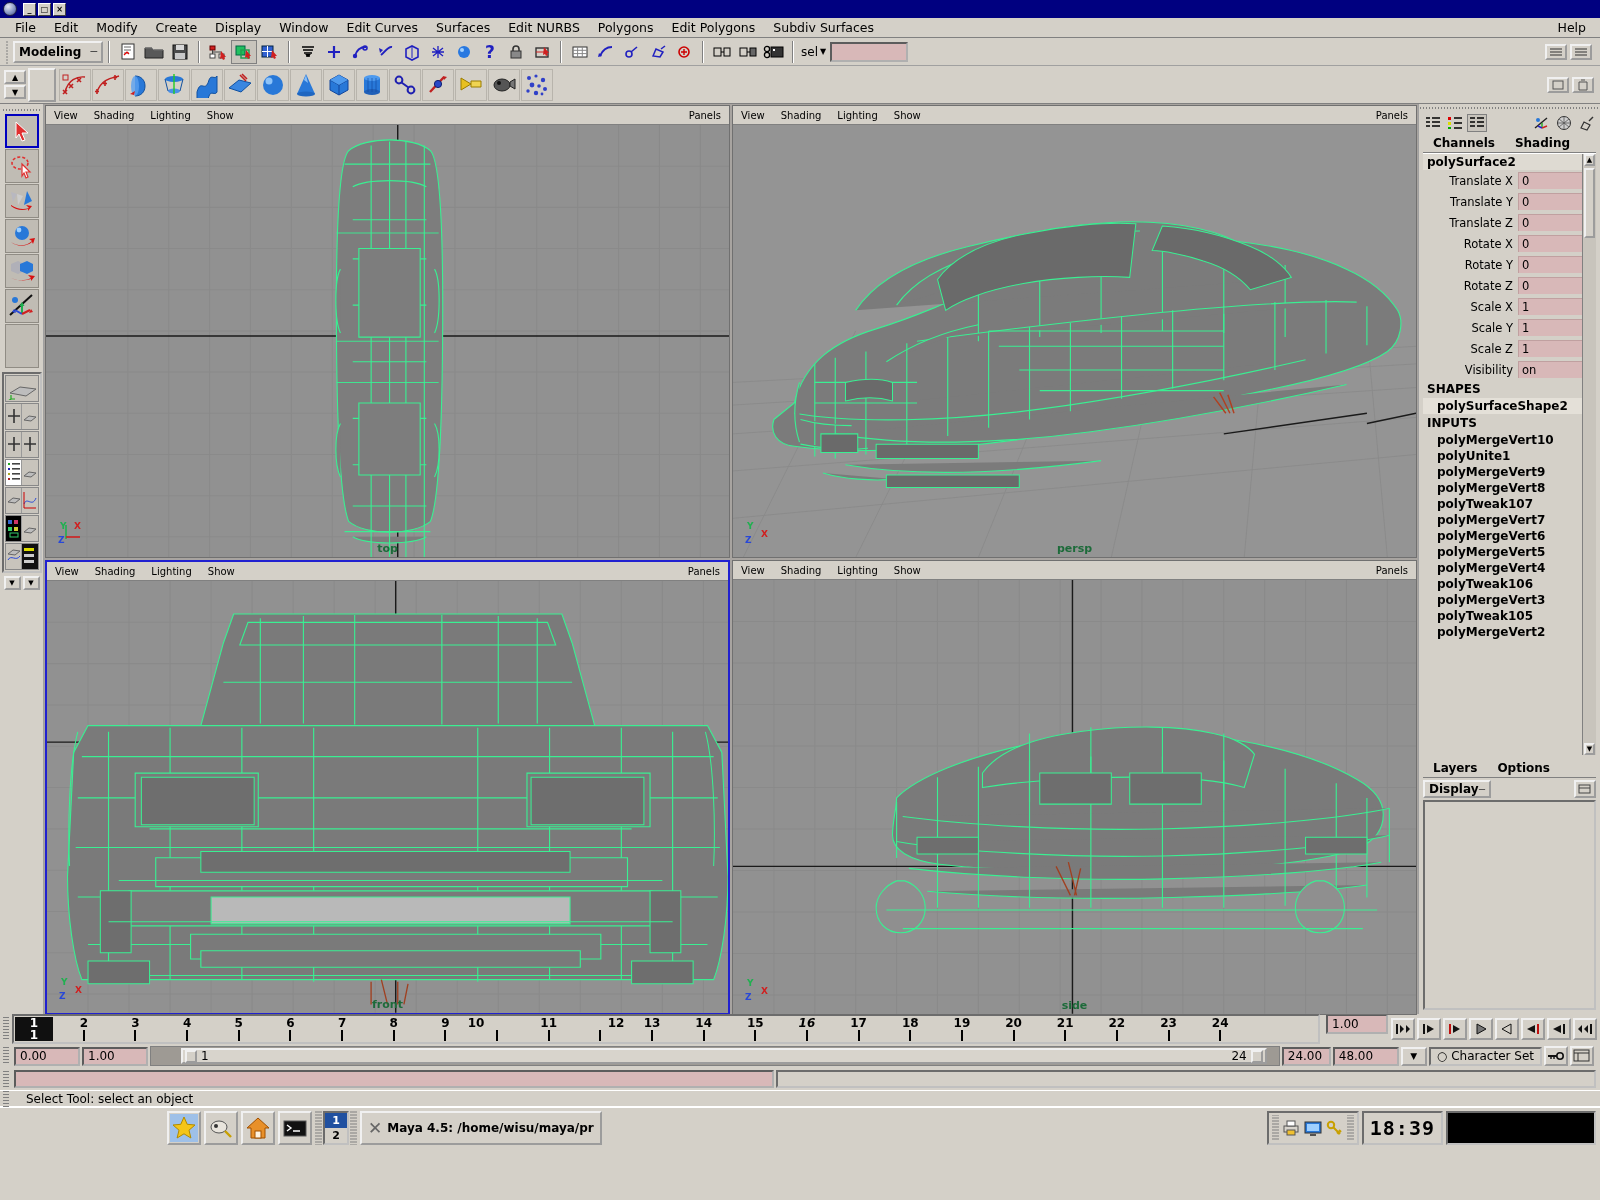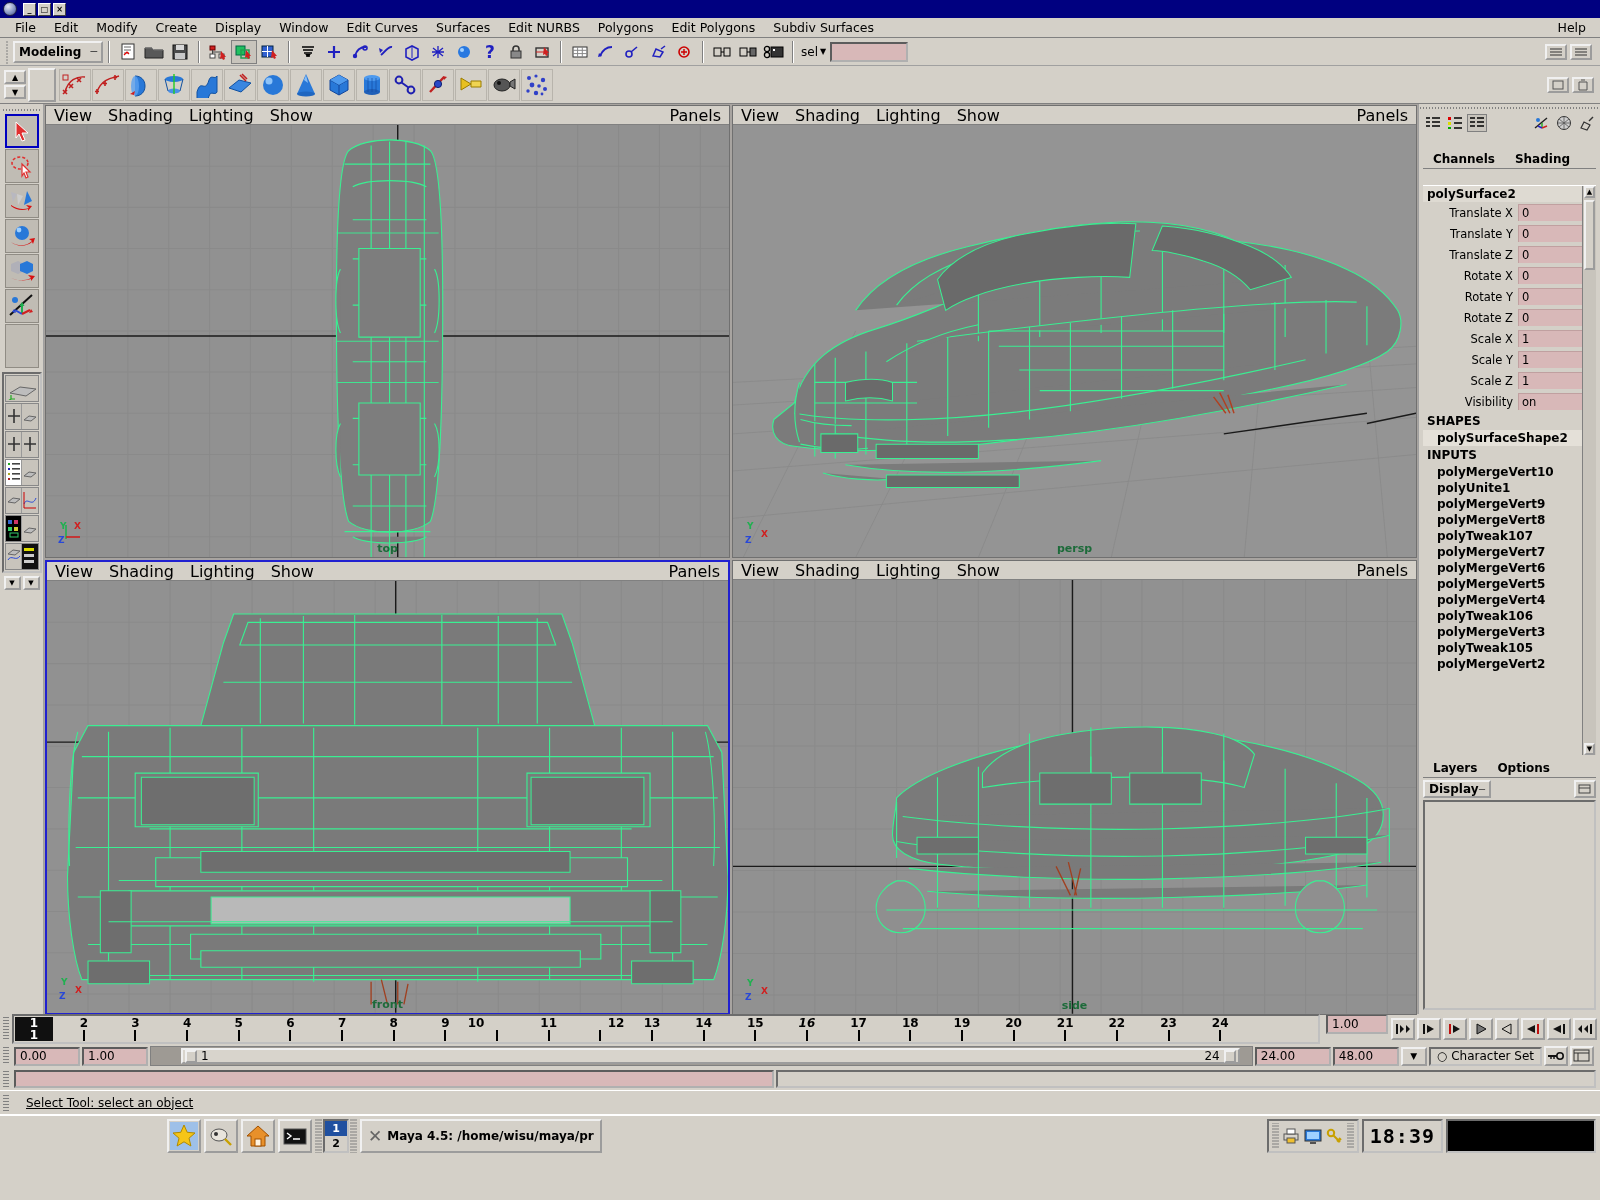--- a/index.html
+++ b/index.html
@@ -111,38 +111,38 @@
   .tbx-bottom div{width:17px;height:14px;background:#d4d0c8;border:2px outset #f0f0f0;
     font-size:7px;display:flex;align-items:center;justify-content:center;}
 
   
   .viewports{flex:1 1 auto;display:grid;grid-template-columns:1fr 1fr;grid-template-rows:1fr 1fr;
     gap:2px;background:#a8a4a0;padding:1px;}
   .vp{position:relative;background:#9a9a9a;border:1px solid #707070;display:flex;flex-direction:column;}
   .vp.active{border:2px solid #2020d0;}
   .vpbar{height:19px;background:#d4d0c8;display:flex;align-items:center;
     border-bottom:1px solid #808080;flex:0 0 auto;}
-  .vpbar .vm{padding:0 8px;font-size:16px;}
+  .vpbar .vm{padding:0 8px;font-size:10px;}
   .vpbar .gap{flex:1 1 auto;}
   .vpbody{flex:1 1 auto;position:relative;overflow:hidden;background:#919191;}
   .vplabel{position:absolute;bottom:2px;left:50%;transform:translateX(-50%);
     color:#1d6b3a;font-weight:bold;font-size:11px;}
   .axis{position:absolute;font-size:9px;font-weight:bold;}
 
   
   .rightpanel{width:182px;background:#d4d0c8;display:flex;flex-direction:column;flex:0 0 auto;
     border-left:1px solid #a0a0a0;}
   .rp-grip{height:8px;
     background:repeating-linear-gradient(to right,#808080 0,#808080 1px,transparent 1px,transparent 3px);
     background-size:3px 2px;background-position:10px 3px;background-repeat:repeat-x;}
   .rp-icons{height:22px;display:flex;align-items:center;gap:2px;padding:0 4px;}
   .rpi{width:20px;height:18px;background:#d4d0c8;border:1px solid #d4d0c8;
     display:flex;align-items:center;justify-content:center;}
   .rpi.on{border:1px solid #808080;background:#c8c4bc;}
-  .cbtabs{display:flex;height:19px;border-bottom:1px solid #808080;margin:16px 4px;}
+  .cbtabs{display:flex;height:19px;border-bottom:1px solid #808080;margin:0 4px;}
   .cbtab{padding:0 10px;font-weight:bold;font-size:12px;display:flex;align-items:center;}
   .cbbody{flex:1 1 auto;overflow:hidden;background:#d4d0c8;margin:0 4px;position:relative;
     border-top:1px solid #fff;}
   .cbnode{background:#dedad2;font-weight:bold;font-size:12px;padding:1px 4px;}
   .cbrow{display:flex;align-items:center;height:21px;font-size:11.5px;}
   .cbrow .lb{flex:1 1 auto;text-align:right;padding-right:5px;color:#000;}
   .cbrow .vl{width:78px;height:17px;background:#d8b8b8;border-top:1px solid #c0a0a0;
     border-left:1px solid #c0a0a0;padding-left:3px;font-size:11.5px;line-height:16px;}
   .cbsec{font-weight:bold;font-size:12px;padding:2px 4px;}
   .cbitem{font-weight:bold;font-size:12px;padding:1px 4px 1px 14px;}
@@ -192,22 +192,22 @@
     display:flex;align-items:center;justify-content:center;font-size:9px;}
   .charset{height:19px;background:#d4d0c8;border:2px inset #c0c0c0;font-size:12px;
     padding:0 6px;line-height:15px;display:flex;align-items:center;gap:4px;}
   .keybtn{width:24px;height:20px;background:#d4d0c8;border:2px outset #f0f0f0;
     display:flex;align-items:center;justify-content:center;}
 
   
   .cmdarea{height:22px;display:flex;align-items:center;gap:2px;background:#d4d0c8;}
   .cmdpink{height:18px;background:#d8b8b8;border:2px inset #b0b0b0;}
   .cmdgray{height:18px;background:#d4d0c8;border:2px inset #c0c0c0;}
-  .feedback{height:24px;display:flex;align-items:center;background:#d4d0c8;
-    border-top:1px solid #fff;text-decoration:underline;}
+  .feedback{height:16px;display:flex;align-items:center;background:#d4d0c8;
+    border-top:1px solid #fff;}
   .feedback .msg{font-size:12px;padding-left:28px;}
 
   
   .taskbar{height:42px;background:#d4d0c8;border-top:2px solid #fff;
     display:flex;align-items:center;padding:2px 4px;gap:3px;}
   .tb-app{width:34px;height:34px;background:#d4d0c8;border:2px outset #f0f0f0;
     display:flex;align-items:center;justify-content:center;flex:0 0 auto;}
   .pagerwrap{display:flex;align-items:stretch;flex:0 0 auto;gap:1px;}
   .pager{width:26px;height:34px;border:2px inset #c0c0c0;display:flex;flex-direction:column;}
   .pager div{flex:1;display:flex;align-items:center;justify-content:center;
@@ -1182,21 +1182,21 @@
         <span style="display:flex;align-items:center;gap:4px;">
           <span class="rhandle"></span>
           <span>1</span>
         </span>
         <span style="display:flex;align-items:center;gap:4px;">
           <span>24</span>
           <span class="rhandle"></span>
         </span>
       </div>
     </div>
-    <div class="pinkfield" style="width:76px;">24.00</div>
+    <div class="pinkfield" style="width:49px;">24.00</div>
     <div class="pinkfield" style="width:66px;">48.00</div>
     <div class="dropbtn">▼</div>
     <div class="charset">
       <span>○</span>
       <span>Character Set</span>
     </div>
     <div class="keybtn">
       <svg width="18" height="12">
           <circle cx="13" cy="6" r="3.2" fill="none" stroke="#111" stroke-width="1.6"></circle>
           <path d="M1 6h9" stroke="#111" stroke-width="2"></path>

